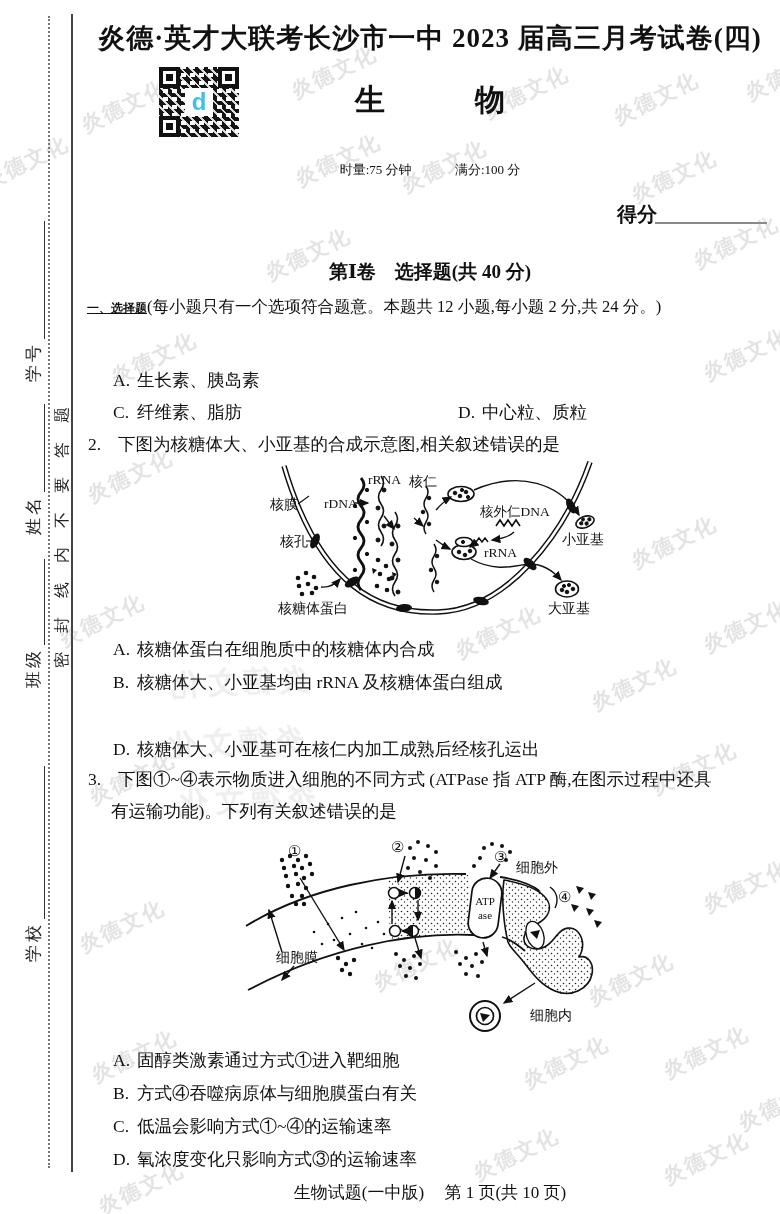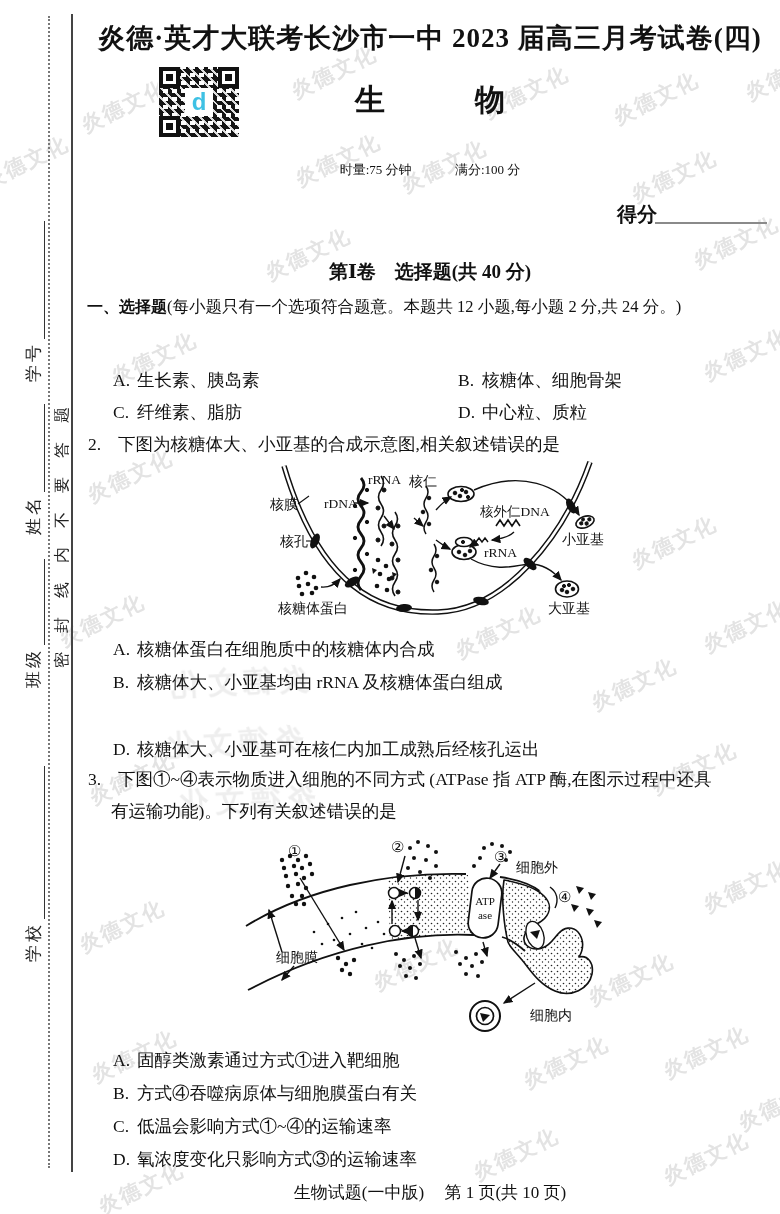--- a/index.html
+++ b/index.html
@@ -33,21 +33,21 @@
          background:#fff;display:flex;align-items:center;justify-content:center;}
   .qlogo span{color:#3ec1e4;font-family:"Liberation Sans",sans-serif;font-weight:bold;font-size:24px;line-height:1;}
   .subject{position:absolute;left:85px;top:80px;width:690px;text-align:center;
            font-size:30px;font-weight:bold;white-space:pre;}
   .info{position:absolute;left:85px;top:161px;width:690px;text-align:center;font-size:13px;}
   .info span{margin:0 20px;}
   .scorelabel{position:absolute;left:617px;top:201px;font-size:20px;font-weight:bold;}
   .scoreline{position:absolute;left:655px;top:222px;width:112px;border-bottom:2px solid #8a8a8a;}
   .sect{position:absolute;left:85px;top:259px;width:690px;text-align:center;font-size:19px;font-weight:bold;}
   .intro{position:absolute;left:87px;top:296px;width:690px;font-size:16.5px;white-space:nowrap;}
-  .intro .b{font-size:16px;font-weight:bold;}
+  .intro .b{font-size:12px;font-weight:bold;text-decoration:underline;}
   
   .stem{position:absolute;font-size:17.5px;white-space:nowrap;}
   .qnum{display:inline-block;min-width:30px;}
   .opt{position:absolute;font-size:17.5px;white-space:nowrap;}
   .okey{display:inline-block;min-width:24px;}
   .dsvg{position:absolute;}
   .t{font-size:14px;fill:#111;font-family:"Liberation Serif","DejaVu Serif",serif;}
   .tl{font-size:13.5px;fill:#111;font-family:"Liberation Serif","DejaVu Serif",serif;}
   .tn{font-size:15px;fill:#111;font-family:"Liberation Serif","DejaVu Serif",serif;}
   .footer{position:absolute;left:85px;top:1181px;width:690px;text-align:center;font-size:17px;}
@@ -128,21 +128,20 @@
     <span>满分:100 分</span>
   </div>
   <div class="scorelabel">得分</div>
   <div class="scoreline"></div>
   <div class="sect">第Ⅰ卷　选择题(共 40 分)</div>
   <div class="intro">
     <span class="b">一、选择题</span><span>(每小题只有一个选项符合题意。本题共 12 小题,每小题 2 分,共 24 分。)</span>
   </div>
 
   <div class="opt" style="left:113px;top:368px"><span class="okey">A.</span><span>生长素、胰岛素</span></div>
-  <div class="opt" style="left:458px;top:368px"><span class="okey">B.</span><span>核糖体、细胞骨架</span></div>
   <div class="opt" style="left:113px;top:400px"><span class="okey">C.</span><span>纤维素、脂肪</span></div>
   <div class="opt" style="left:458px;top:400px"><span class="okey">D.</span><span>中心粒、质粒</span></div>
 
   <div class="stem" style="left:88px;top:432px">
     <span class="qnum">2.</span><span>下图为核糖体大、小亚基的合成示意图,相关叙述错误的是</span>
   </div>
 
   <svg class="dsvg" style="left:268px;top:460px" width="348" height="168" viewBox="0 0 348 168">
     <defs>
       <marker id="ah1" markerWidth="8" markerHeight="8" refX="6" refY="3" orient="auto">

